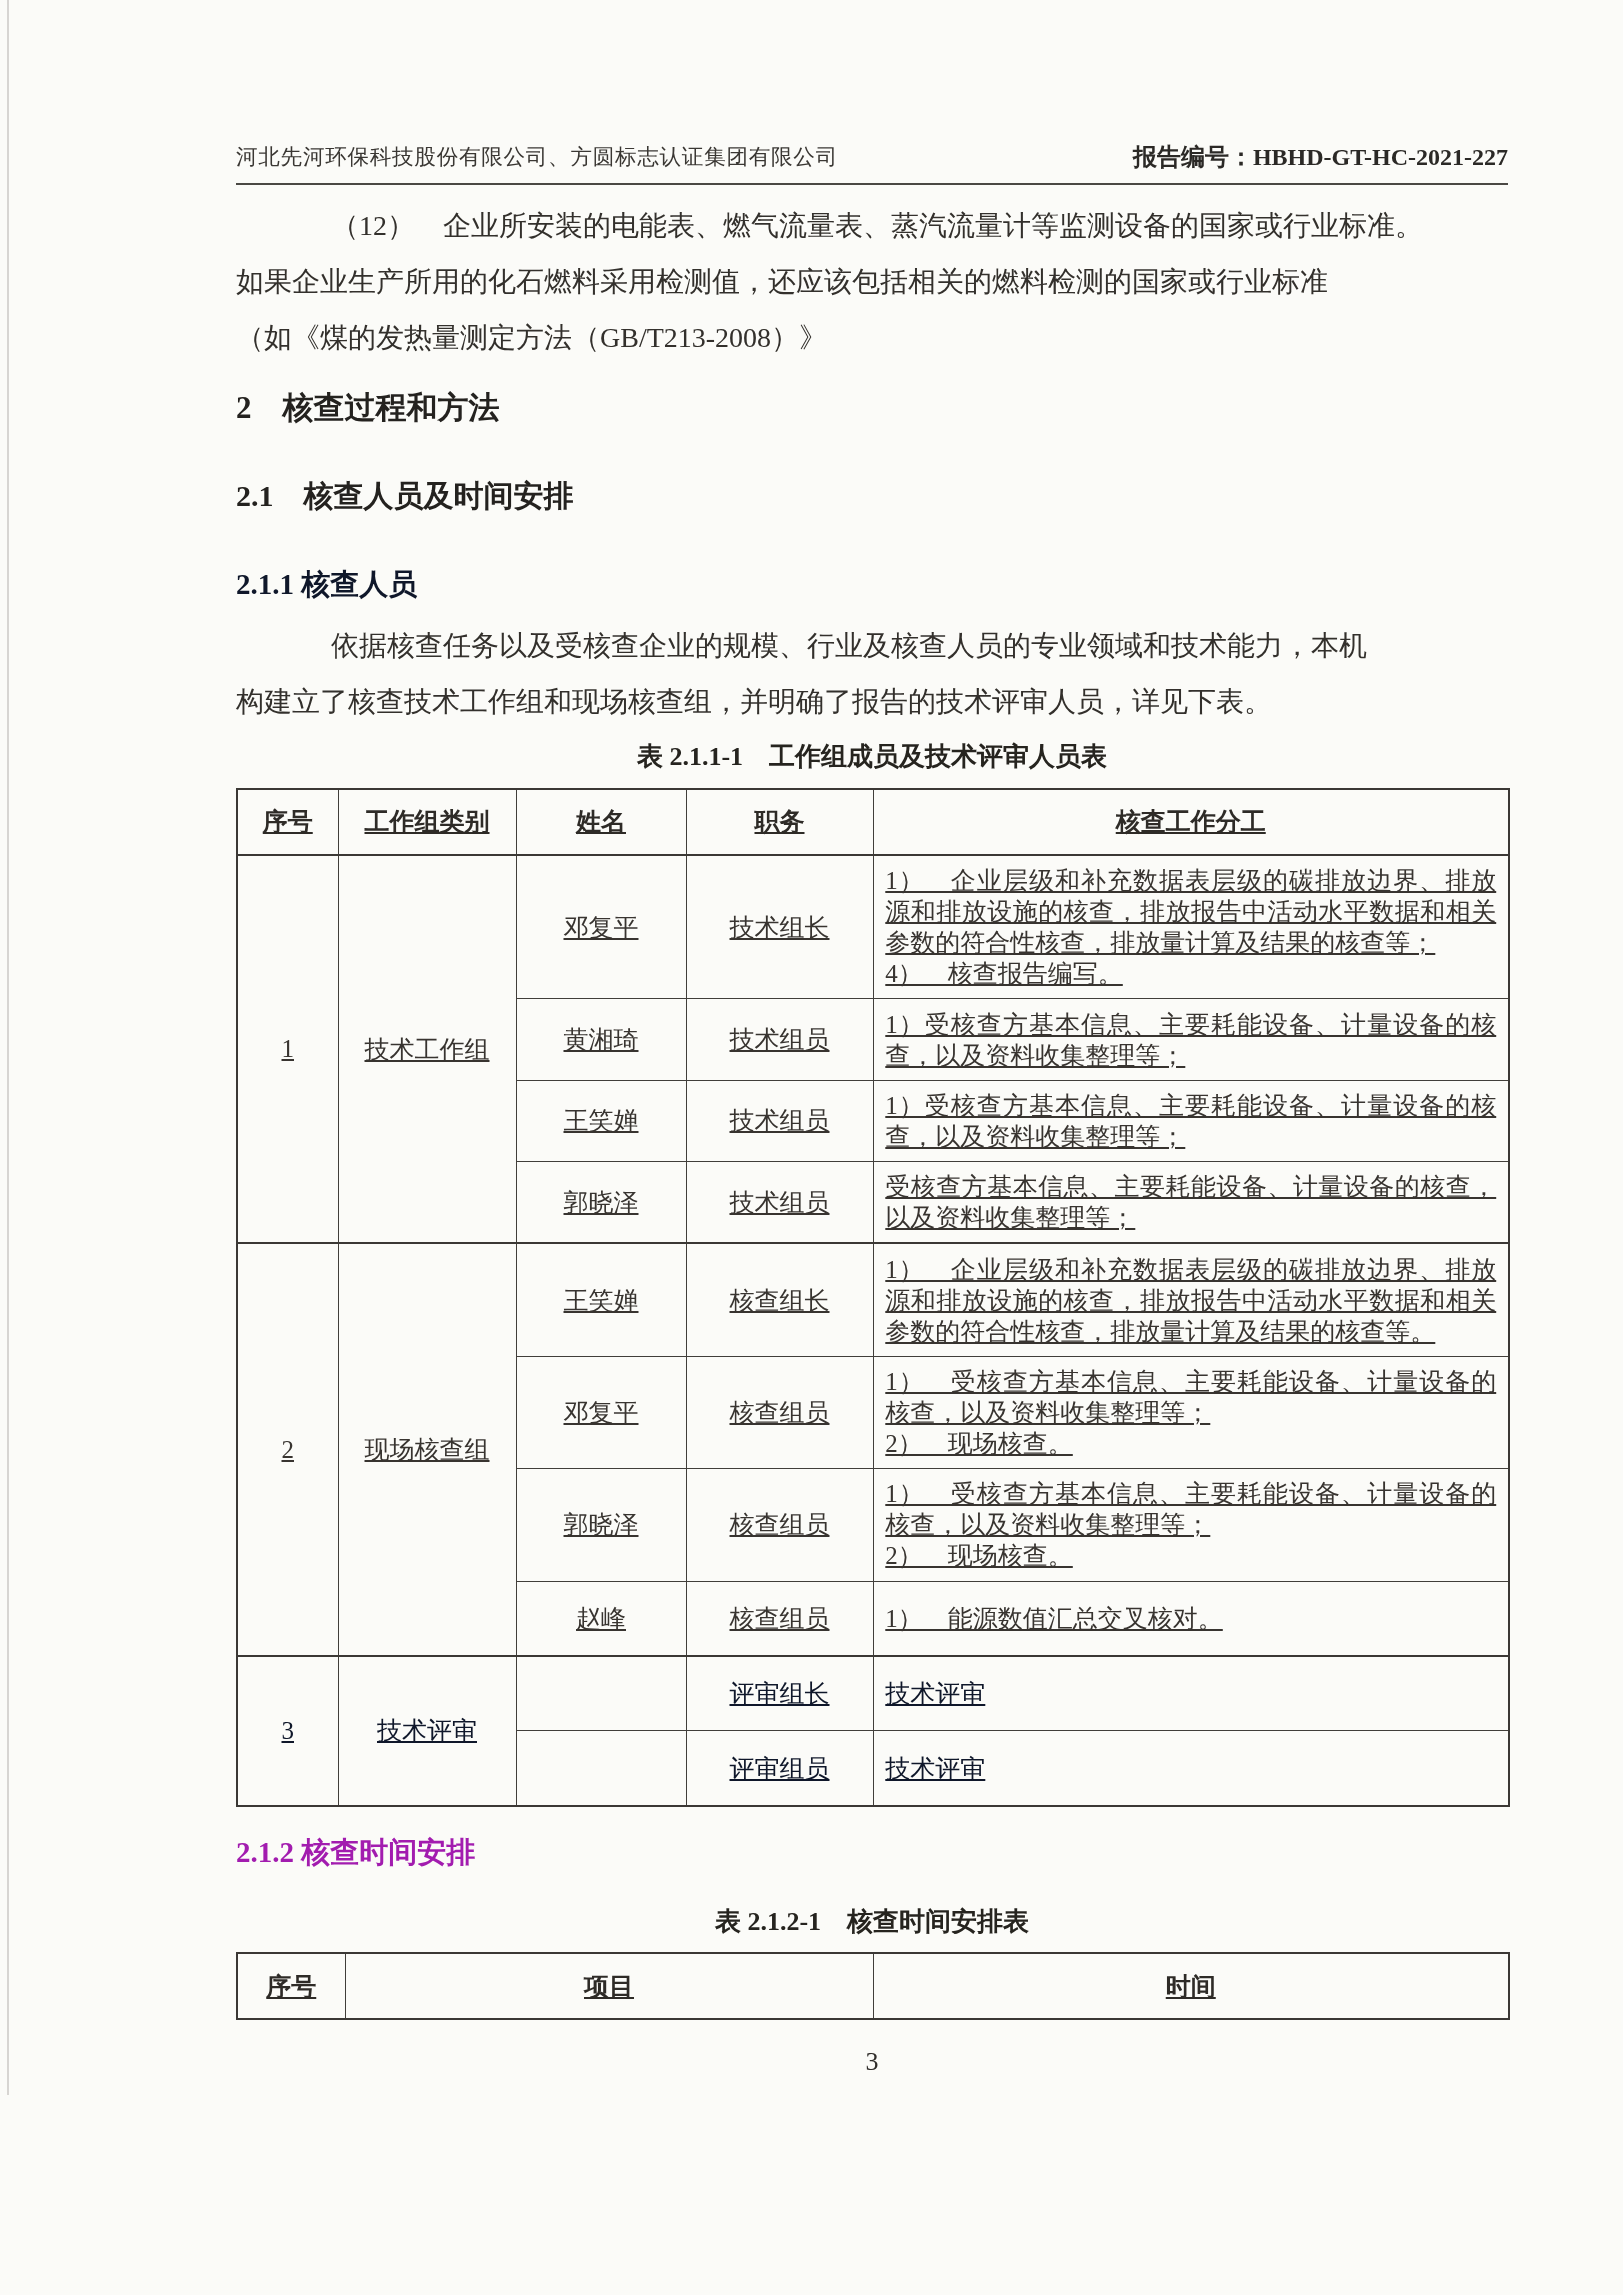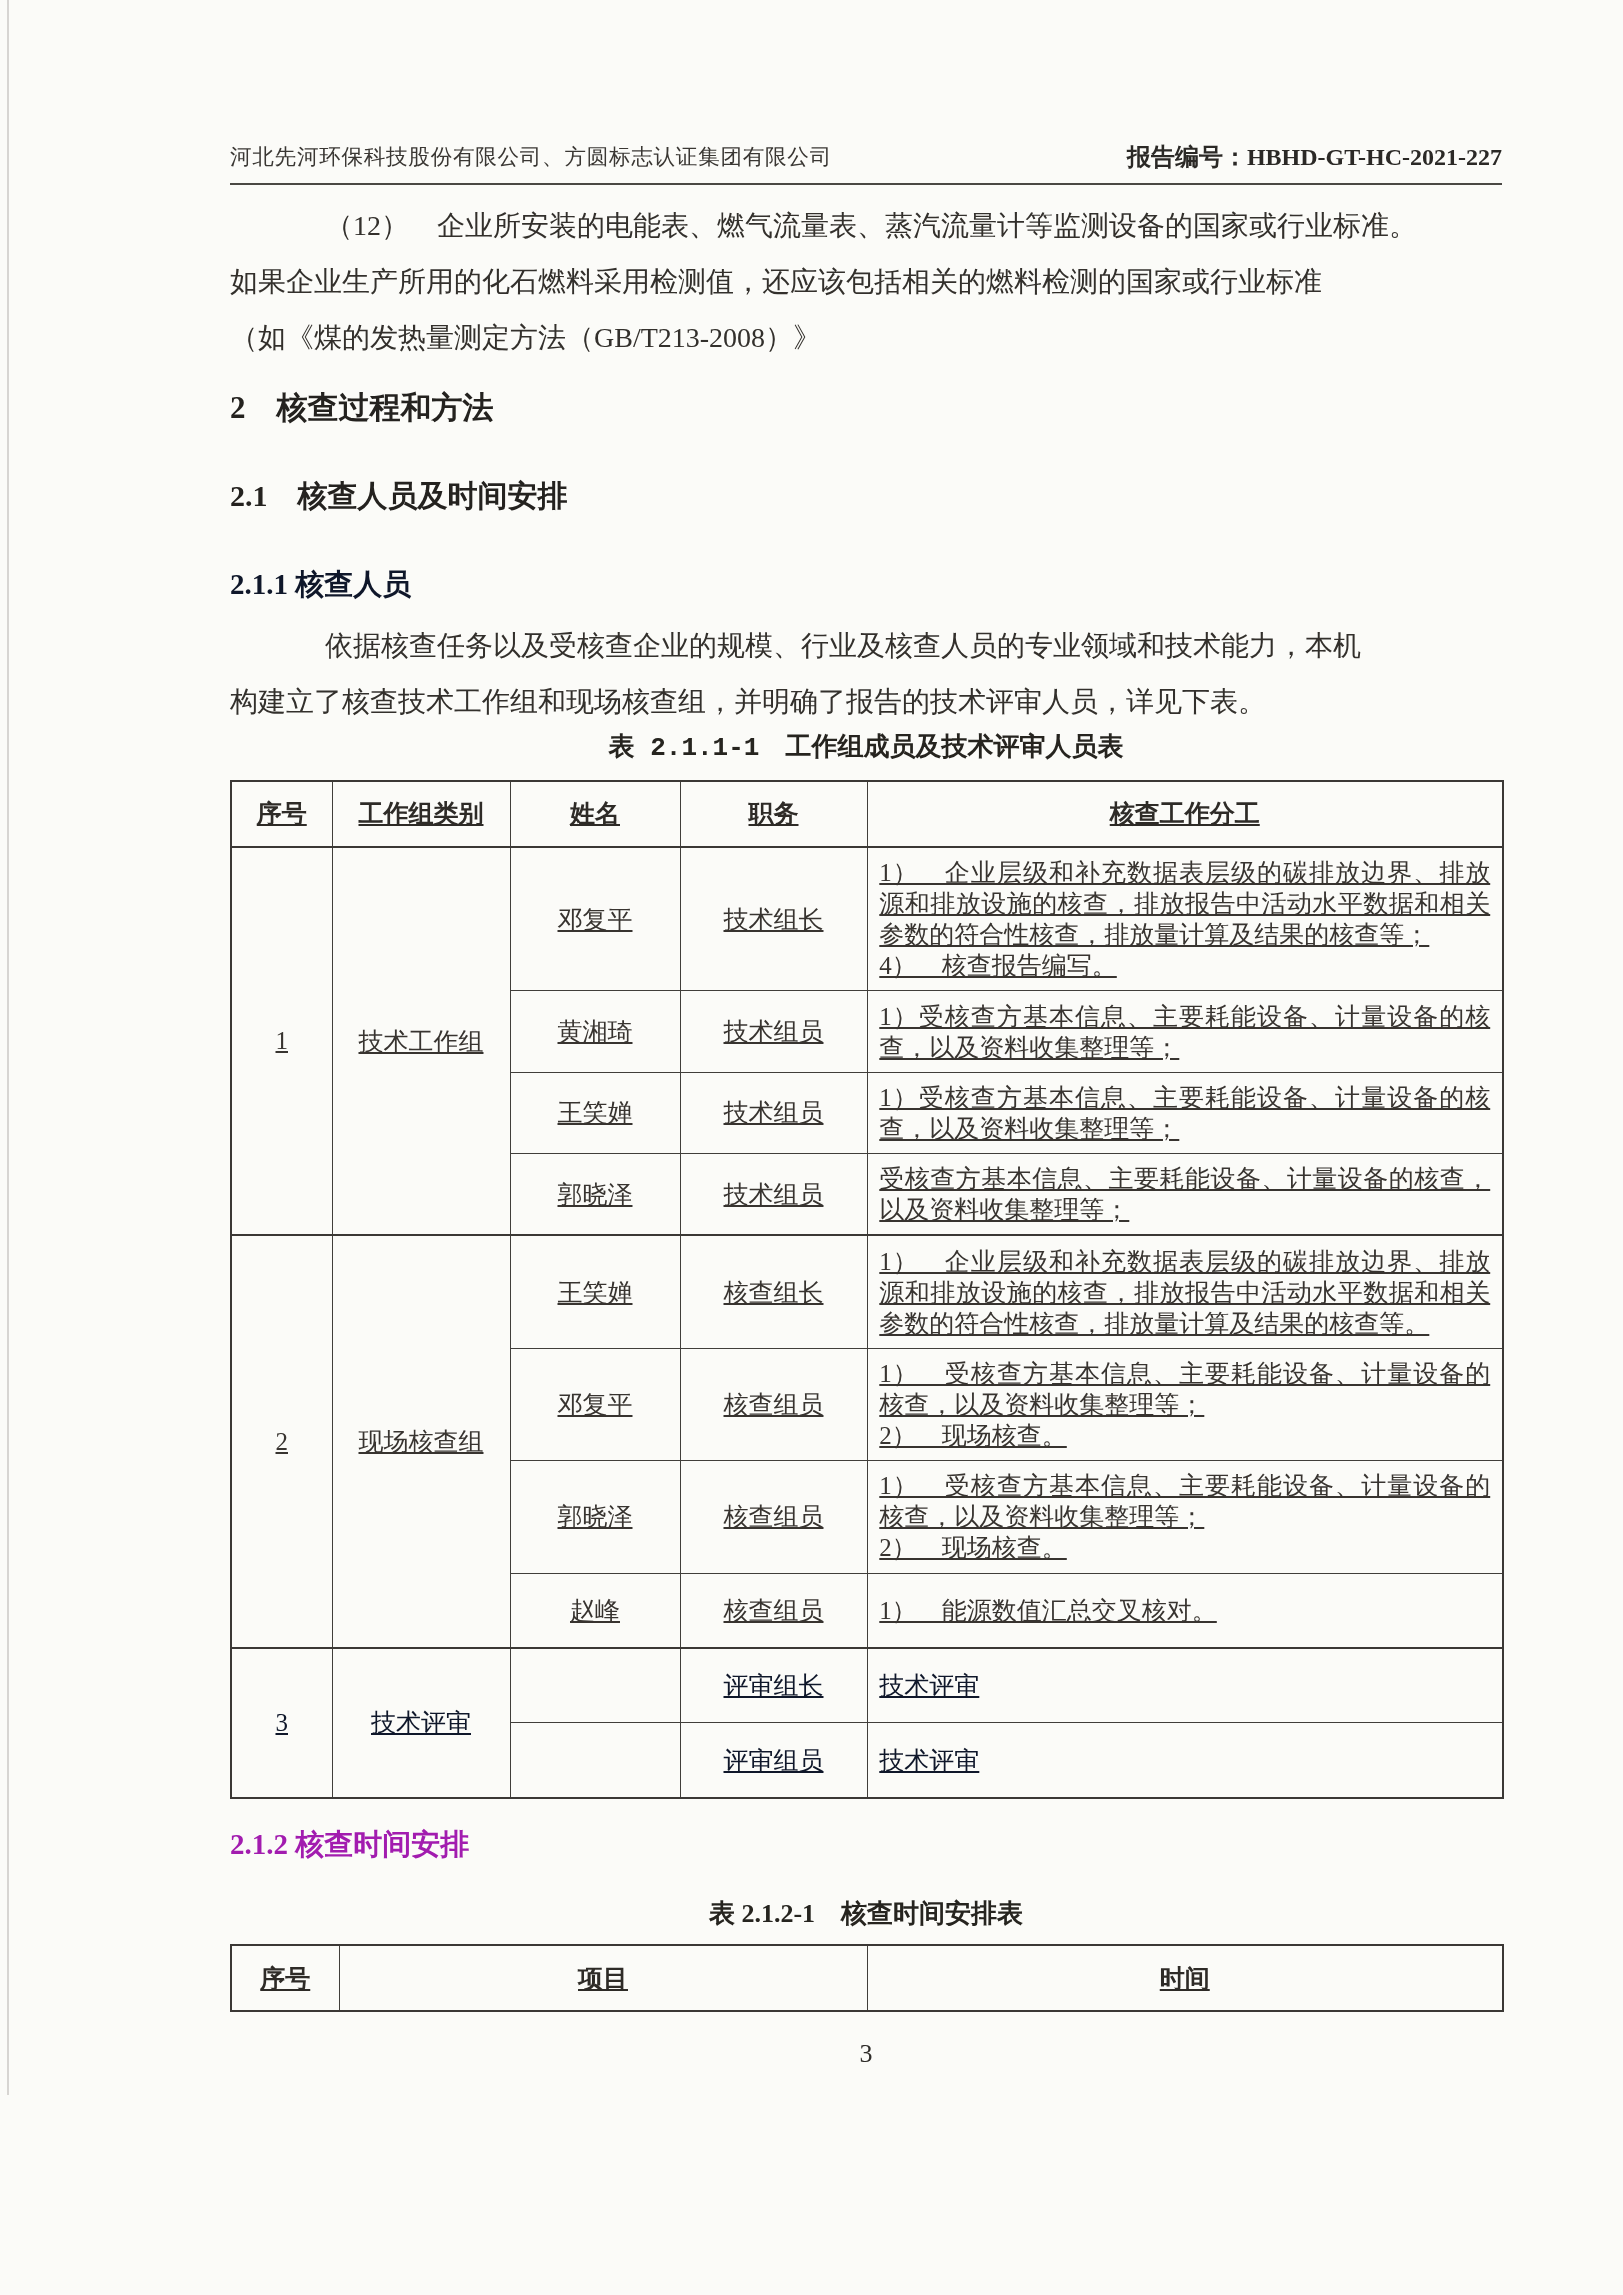--- a/index.html
+++ b/index.html
@@ -2,35 +2,35 @@
 <html style="font-size:10.5px"><head>
 <meta charset="utf-8">
 <style>
   html,body{margin:0;padding:0;}
   body{
     width:1623px;height:2295px;position:relative;overflow:hidden;
     background:#fbfbf8;color:#34312e;
     font-family:"Liberation Serif","DejaVu Serif",serif;
   }
   .scan-edge{position:absolute;left:6.5px;top:0;width:2px;height:2095px;background:#b9b7b2;opacity:.55;}
-  .content{position:absolute;left:230px;top:0;width:1272px;}
+  .content{position:absolute;left:236px;top:0;width:1272px;}
   .hdr{display:flex;justify-content:space-between;align-items:flex-end;padding-top:143px;line-height:29px;}
   .hdr-left{font-size:21.6px;letter-spacing:0.7px;color:#3a3733;}
   .hdr-right{font-size:24px;font-weight:bold;color:#2b2926;}
   .rule{border-bottom:2.6px solid #4a4844;margin-top:10.5px;}
   .para{font-size:28px;line-height:56px;text-align:justify;color:#33302c;}
   .p1{margin-top:13px;}
   .line-indent{padding-left:95px;}
   h1.h-2{font-size:31px;line-height:41px;margin:21px 0 0 0;color:#24221f;}
   h2.h-21{font-size:30px;line-height:39px;margin:48px 0 0 0;color:#24221f;}
   h2.h-211{font-size:29px;line-height:38px;margin:50px 0 0 0;color:#0f172a;}
   h2.h-212{font-size:29px;line-height:38px;margin:26px 0 0 0;color:#a21caf;}
   .p2{margin-top:15.7px;}
   .tbl-caption{font-size:26px;font-weight:bold;line-height:33px;text-align:center;color:#26241f;}
-  .cap1{margin-top:2px;font-family:Liberation Mono, monospace;}
+  .cap1{margin-top:10px;}
   .cap2{margin-top:34px;}
   table{border-collapse:collapse;width:1272px;table-layout:fixed;background:transparent;}
   .t1{margin-top:14.4px;}
   .t2{margin-top:14.4px;}
   th,td{border:1.3px solid #413e3a;text-decoration:underline;}
   table{border:2px solid #3b3835;}
   th{font-size:25px;font-weight:bold;padding:15.7px 5.2px;color:#2e2b27;}
   td{font-size:25px;color:#383430;vertical-align:middle;}
   .c-no,.c-cat,.c-name,.c-title{text-align:center;padding:7.9px 3.9px;}
   .c-div{padding:7.9px 11.8px;}

